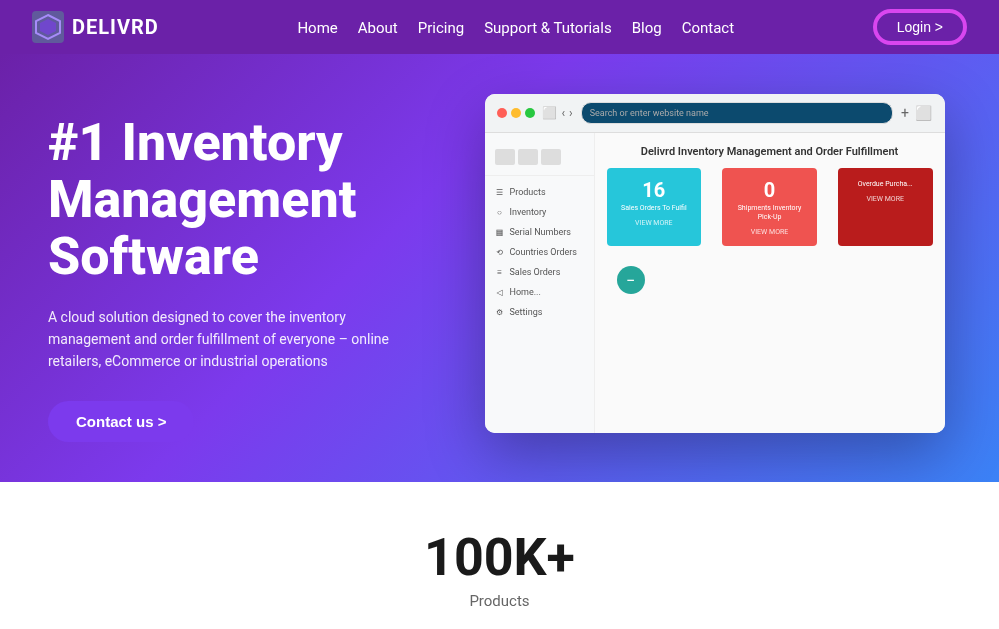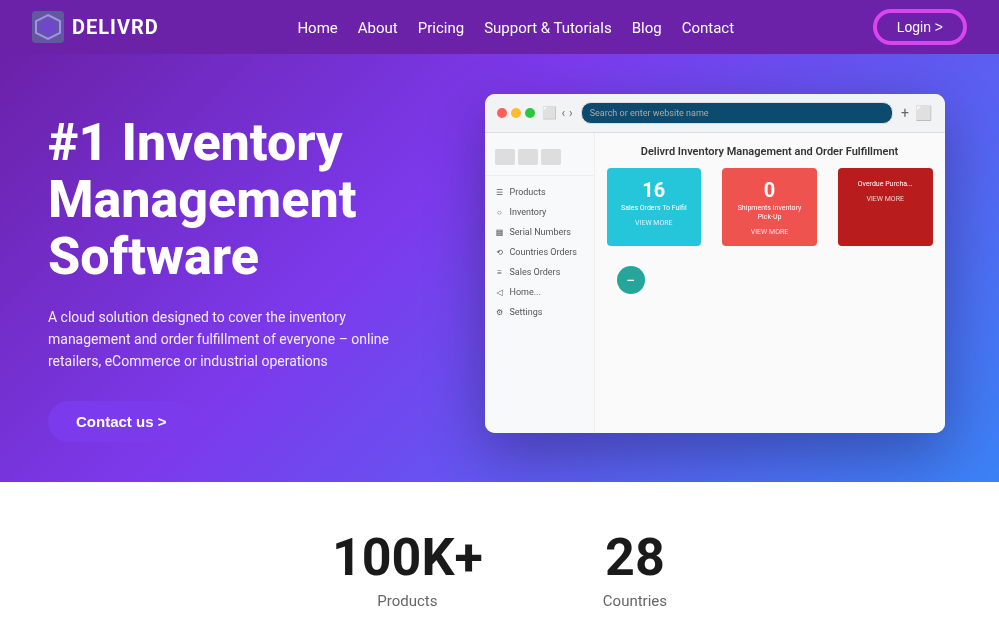--- a/index.html
+++ b/index.html
@@ -385,17 +385,13 @@
       </div>
     </div>
   </div>
 </section>
 
 <section class="stats-section">
   <div class="stat-item">
     <div class="stat-number">100K+</div>
     <div class="stat-label">Products</div>
   </div>
-  <div class="stat-item">
-    <div class="stat-number">28</div>
-    <div class="stat-label">Countries</div>
-  </div>
 </section>
 
 </body></html>

